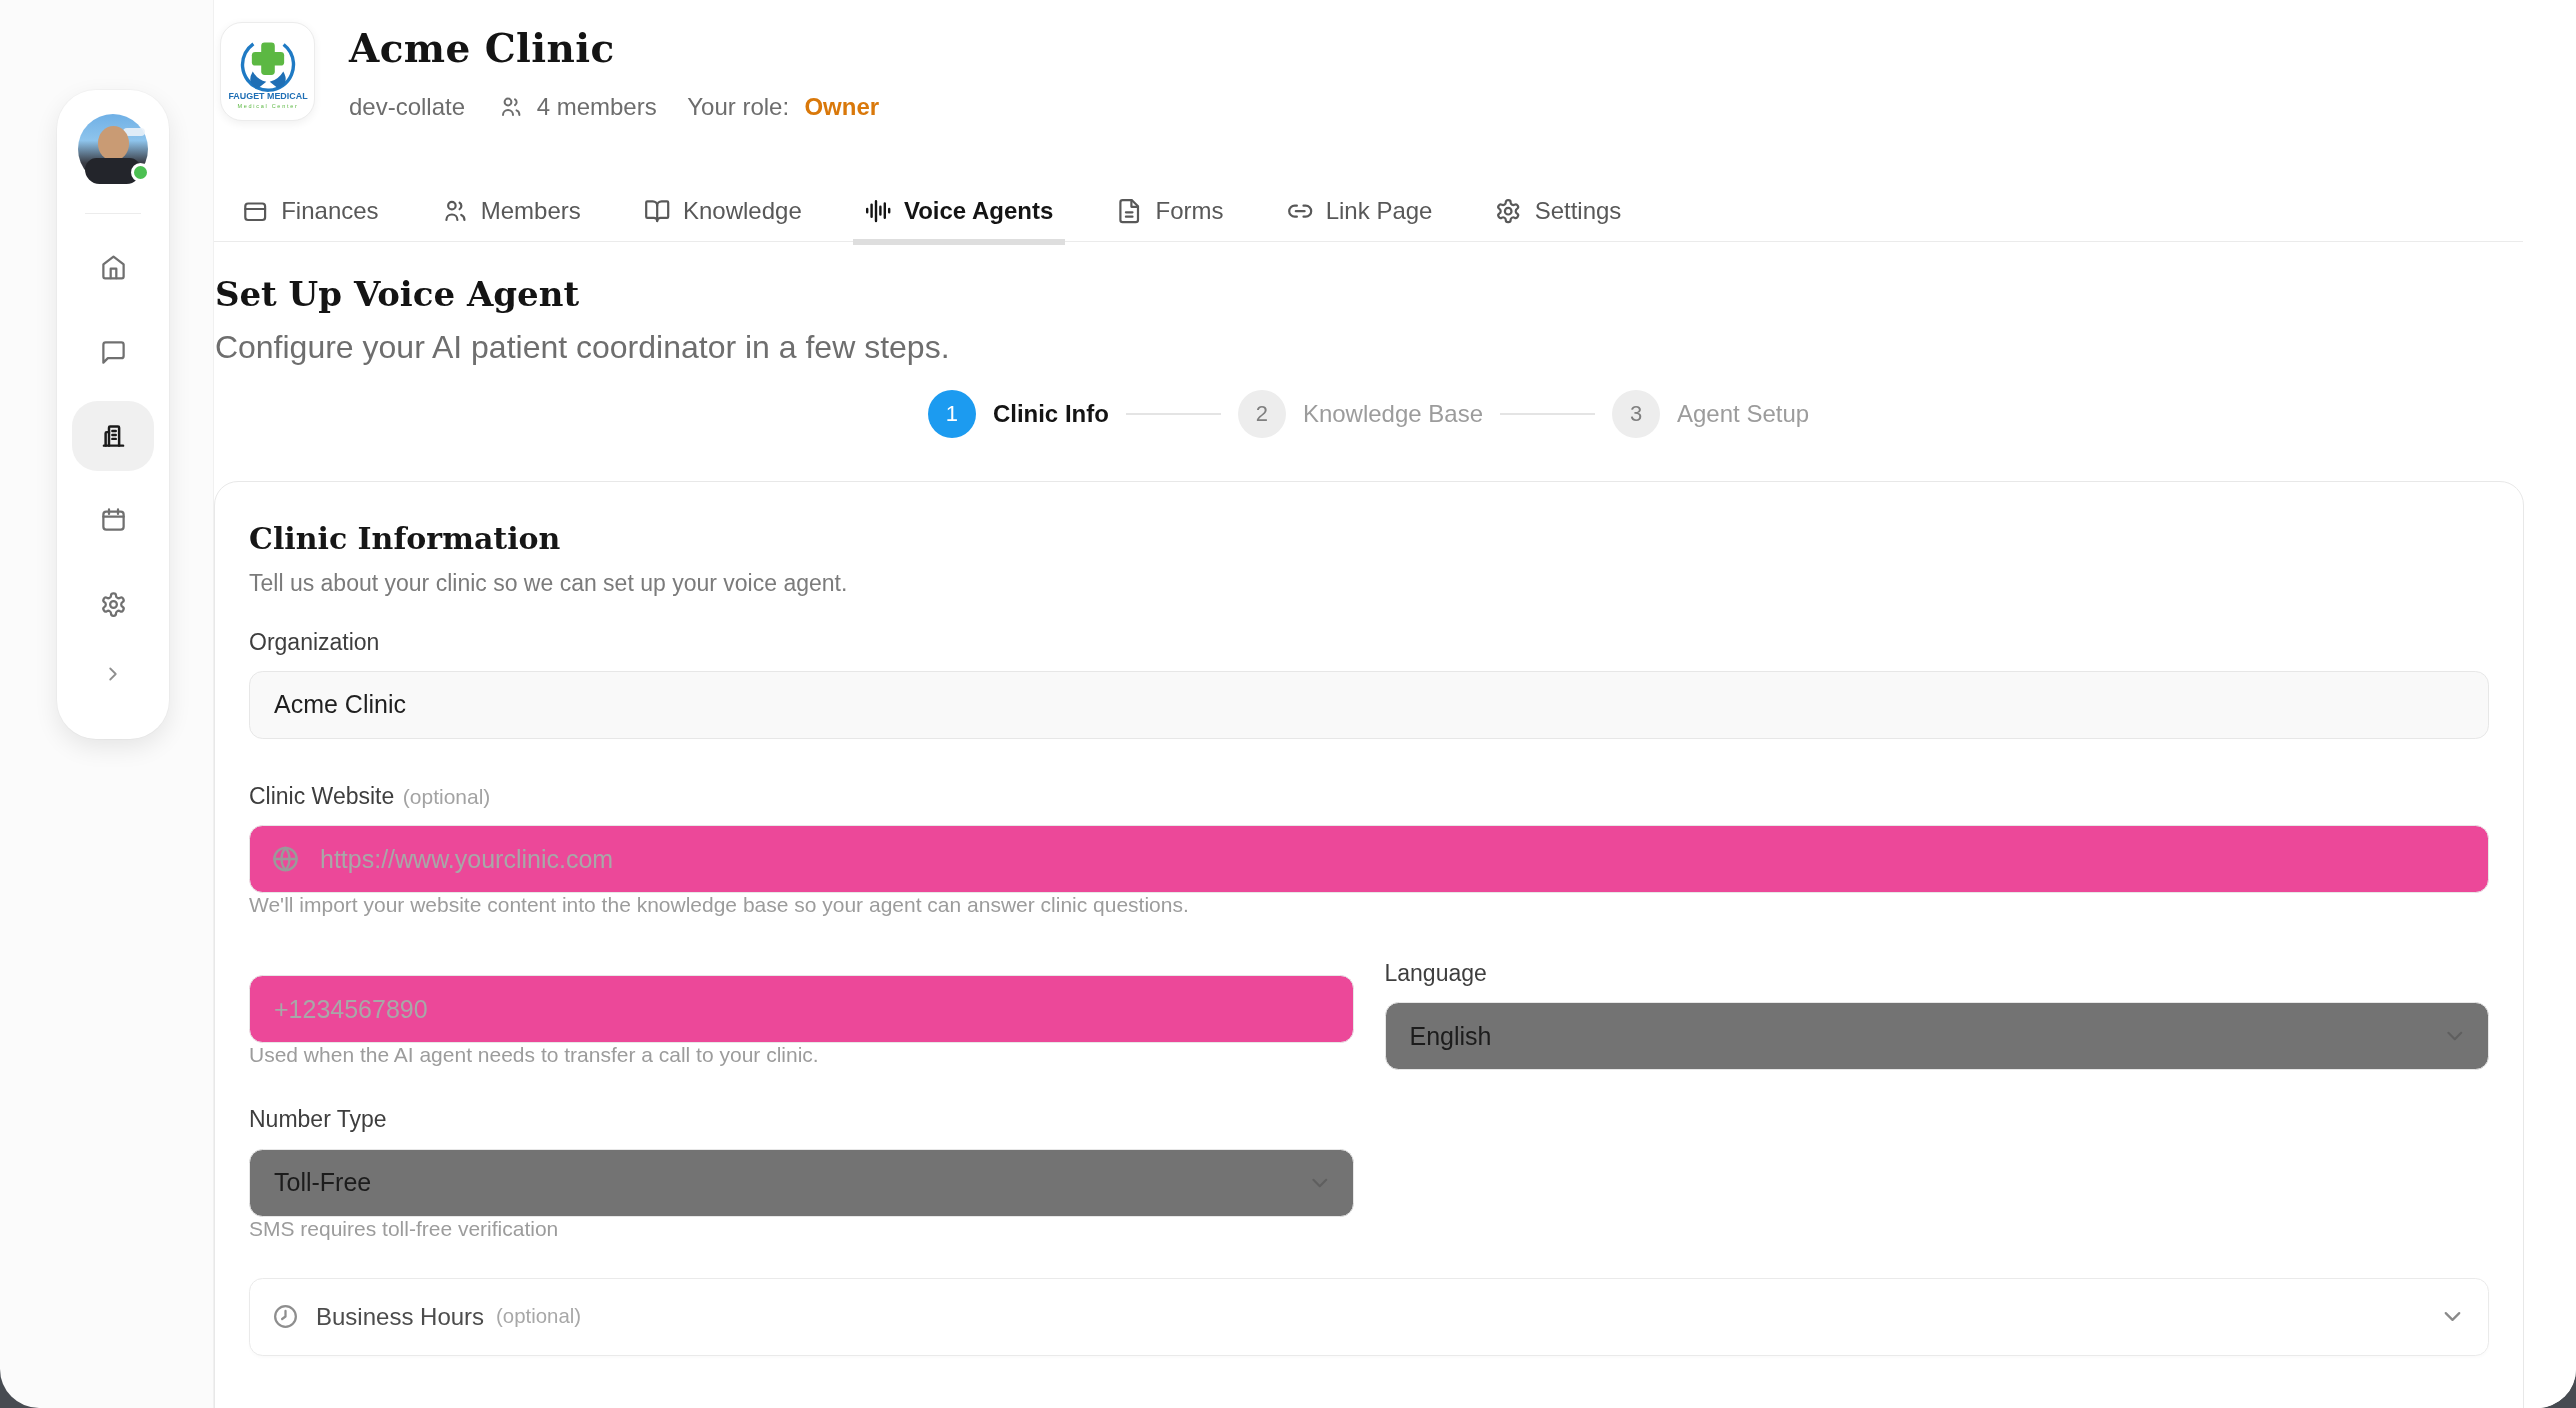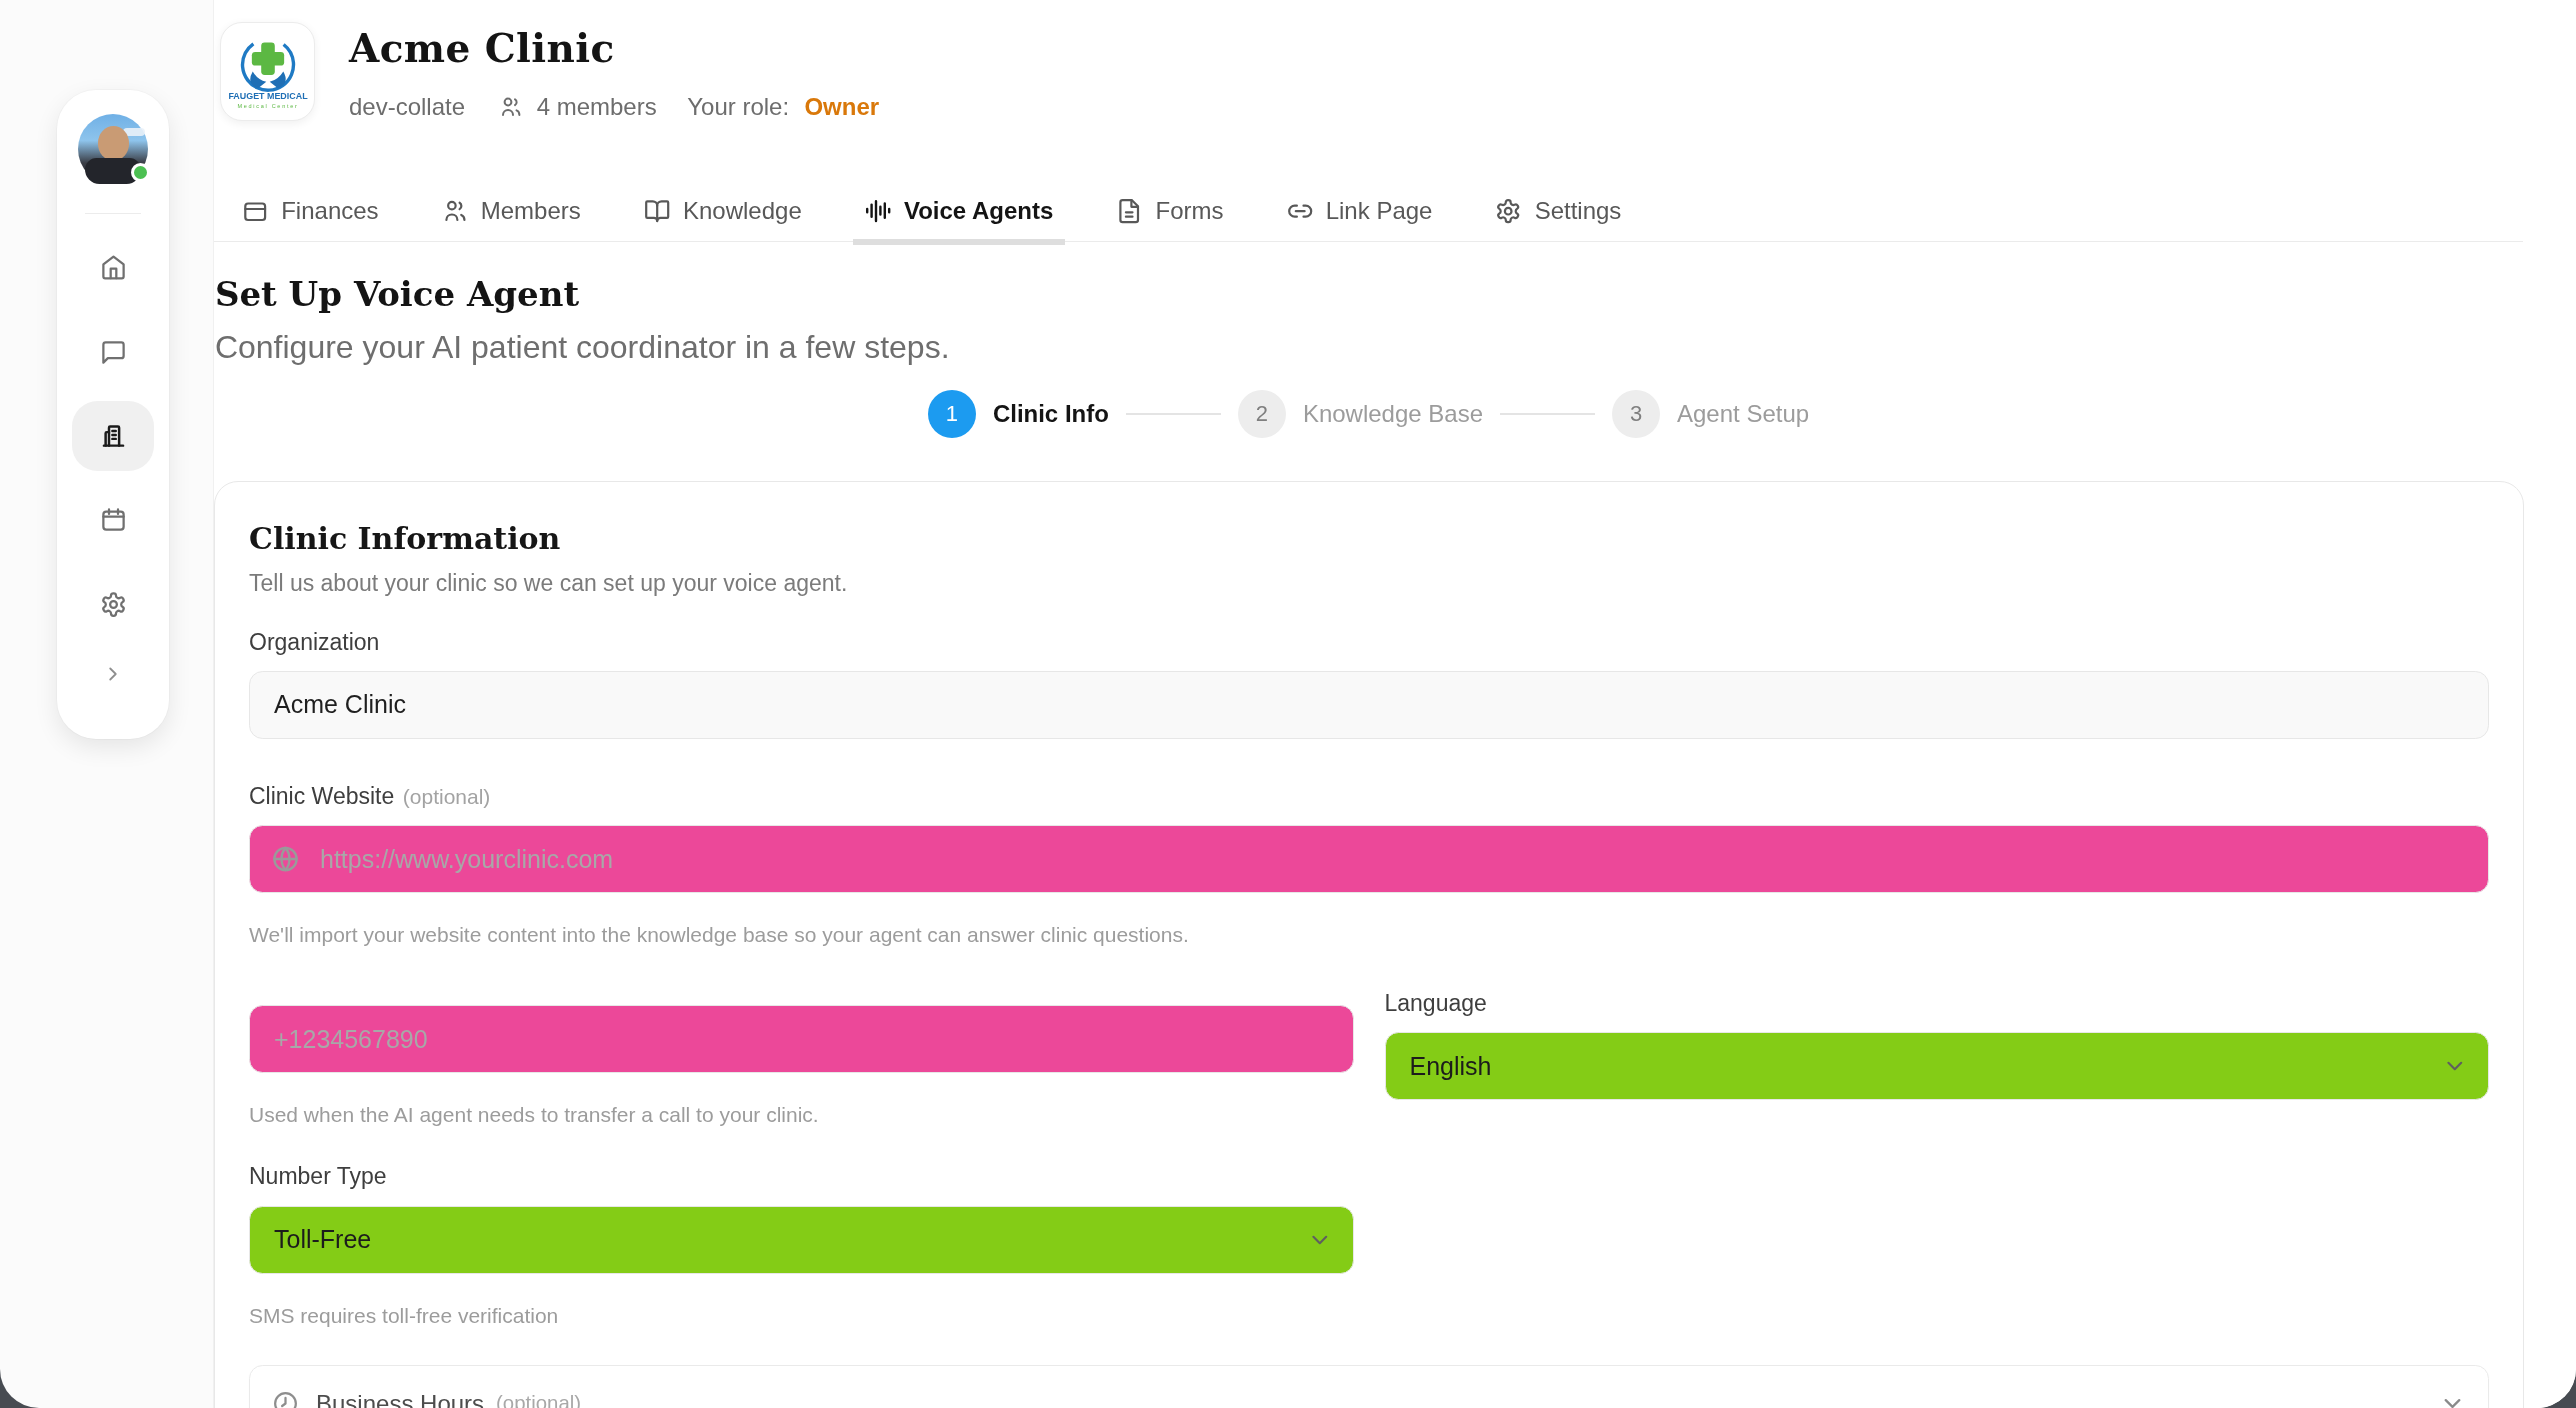--- a/index.html
+++ b/index.html
@@ -86,38 +86,38 @@
 
   
   .card { position:absolute; left:0; top:481px; width:2310px; height:1073px;
     background:#fff; border:1.7px solid #e8e8e8; border-radius:24px; padding:39px 34px; }
   .card-title { font-family:"DejaVu Serif","Liberation Serif",serif; font-weight:bold; font-size:30px; color:#161616; }
   .card-sub { font-size:23px; color:#7b7b7b; margin-top:13.6px; }
 
   .field { margin-top:32px; }
   .f-label { font-size:23px; color:#3e3e3e; }
   .f-optional { color:#a3a3a3; font-size:21px; margin-left:8.5px; }
-  .f-helper { font-size:21px; color:#9c9c9c; margin-top:30px; }
+  .f-helper { font-size:21px; color:#9c9c9c; margin-top:0; }
 
   .text-input { margin-top:15.3px; width:100%; height:68px; border:1.7px solid #e7e7e7; border-radius:13.6px;
     background:#ec4899; font-size:25px; color:#1f1f1f; padding:0 24px; outline:none;
     font-family:"Liberation Sans", sans-serif; }
   .text-input::placeholder { color:#a8a8a8; }
   .text-input.filled { background:#f9f9f9; }
 
   .input-wrap { position:relative; margin-top:15.3px; }
   .input-wrap .text-input { margin-top:0; padding-left:70px; }
   .input-icon { position:absolute; left:22px; top:50%; transform:translateY(-50%); color:#9a9a9a; }
   .input-icon svg { width:29px; height:29px; display:block; }
 
   .two-col { display:grid; grid-template-columns:1fr 1fr; column-gap:31px; margin-top:43px; }
   .half { margin-top:0; }
 
   .select { position:relative; margin-top:15.3px; height:68px; border:1.7px solid #e7e7e7; border-radius:13.6px;
-    background:#84cc16; display:flex; align-items:center; padding:0 24px; font-size:25px; color:#1c1c1c; cursor:pointer; }
+    background:#737373; display:flex; align-items:center; padding:0 24px; font-size:25px; color:#1c1c1c; cursor:pointer; }
   .select .chev { position:absolute; right:20.4px; top:50%; transform:translateY(-50%); color:#5f5f5f; }
   .select .chev svg { width:25.6px; height:25.6px; display:block; }
 
   .collapse-bar { margin-top:37px; height:78px; border:1.7px solid #eaeaea; border-radius:13.6px; background:#fff;
     display:flex; align-items:center; padding:0 22px; cursor:pointer; box-shadow:0 1.7px 3.4px rgba(0,0,0,.02); }
   .collapse-bar .clock { color:#8e8e8e; margin-right:17px; display:flex; }
   .collapse-bar .clock svg { width:27px; height:27px; }
   .cb-label { font-size:24px; color:#4c4c4c; font-weight:500; }
   .cb-optional { font-size:20.4px; color:#a8a8a8; margin-left:12px; }
   .cb-chev { margin-left:auto; color:#8a8a8a; display:flex; }

